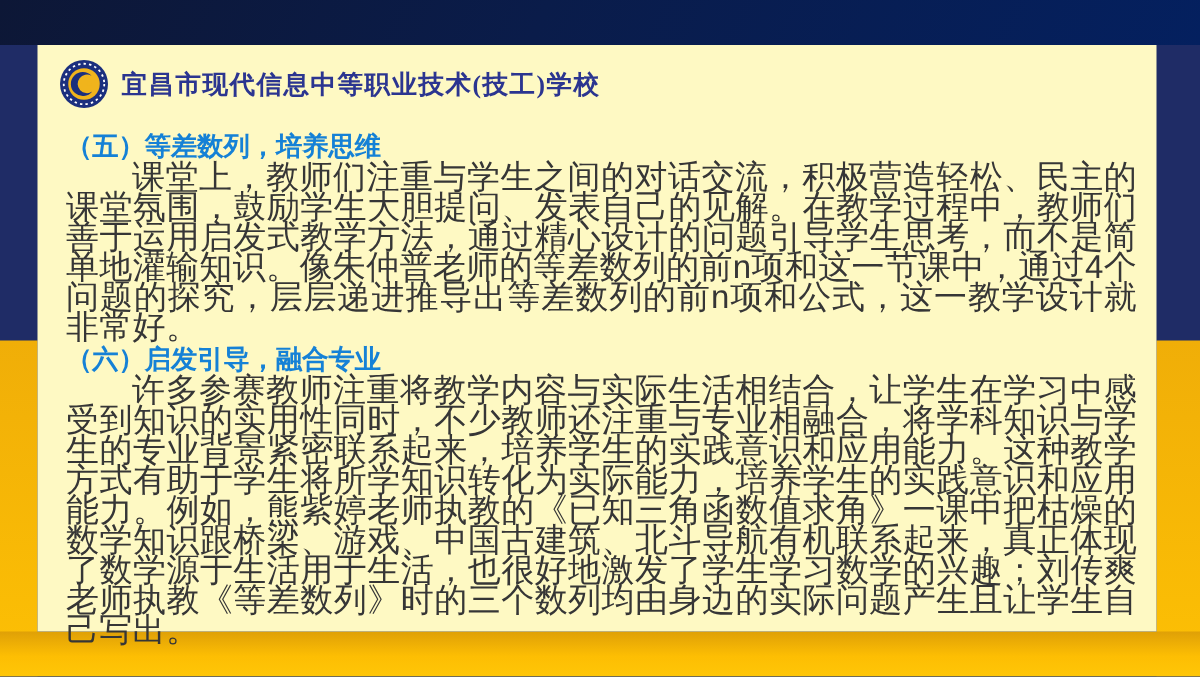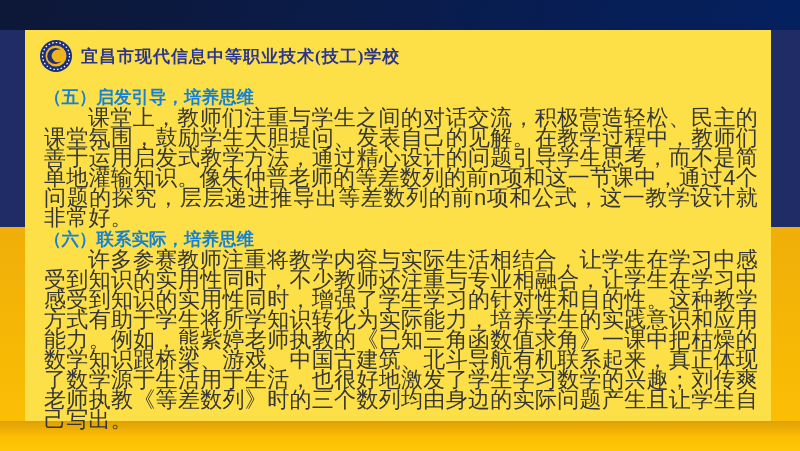--- a/index.html
+++ b/index.html
@@ -36,21 +36,21 @@
     position: absolute;
     left: 0; top: 421px;
     width: 800px; height: 30px;
     background: linear-gradient(180deg, #dfa007 0%, #fdbe03 55%, #ffc607 100%);
   }
   
   .panel {
     position: absolute;
     left: 25px; top: 30px;
     width: 746px; height: 391px;
-    background: #fde047;
+    background: #fef9c3;
   }
   .logo-row {
     position: absolute;
     left: 14px; top: 9px;
     display: flex;
     align-items: center;
     gap: 8px;
   }
   .emblem { width: 34px; height: 34px; flex: 0 0 auto; }
   .school-name {
@@ -102,20 +102,20 @@
           <circle cx="17" cy="17" r="13.5" fill="none" stroke="#ffffff" stroke-width="1.2" stroke-dasharray="1.6 2.1"></circle>
           <circle cx="17" cy="17" r="10.5" fill="#f0b41c"></circle>
           <path d="M22 11.5 a8 8 0 1 0 0.5 10.5 a6.2 6.2 0 1 1 -0.5 -10.5 Z" fill="#1b2f7e"></path>
           <circle cx="20.5" cy="16.8" r="1.6" fill="#f0b41c"></circle>
         </svg>
       </span>
       <span class="school-name">宜昌市现代信息中等职业技术(技工)学校</span>
     </div>
 
     <div class="content">
-      <h3 class="section-heading">（五）启发引导，培养思维</h3>
+      <h3 class="section-heading">（五）等差数列，培养思维</h3>
       <p class="section-body">课堂上，教师们注重与学生之间的对话交流，积极营造轻松、民主的课堂氛围，鼓励学生大胆提问、发表自己的见解。在教学过程中，教师们善于运用启发式教学方法，通过精心设计的问题引导学生思考，而不是简单地灌输知识。像朱仲普老师的等差数列的前n项和这一节课中，通过4个问题的探究，层层递进推导出等差数列的前n项和公式，这一教学设计就非常好。</p>
-      <h3 class="section-heading">（六）联系实际，培养思维</h3>
-      <p class="section-body">许多参赛教师注重将教学内容与实际生活相结合，让学生在学习中感受到知识的实用性同时，不少教师还注重与专业相融合，让学生在学习中感受到知识的实用性同时，增强了学生学习的针对性和目的性。这种教学方式有助于学生将所学知识转化为实际能力，培养学生的实践意识和应用能力。例如，熊紫婷老师执教的《已知三角函数值求角》一课中把枯燥的数学知识跟桥梁、游戏、中国古建筑、北斗导航有机联系起来，真正体现了数学源于生活用于生活，也很好地激发了学生学习数学的兴趣；刘传爽老师执教《等差数列》时的三个数列均由身边的实际问题产生且让学生自己写出。</p>
+      <h3 class="section-heading">（六）启发引导，融合专业</h3>
+      <p class="section-body">许多参赛教师注重将教学内容与实际生活相结合，让学生在学习中感受到知识的实用性同时，不少教师还注重与专业相融合，将学科知识与学生的专业背景紧密联系起来，培养学生的实践意识和应用能力。这种教学方式有助于学生将所学知识转化为实际能力，培养学生的实践意识和应用能力。例如，熊紫婷老师执教的《已知三角函数值求角》一课中把枯燥的数学知识跟桥梁、游戏、中国古建筑、北斗导航有机联系起来，真正体现了数学源于生活用于生活，也很好地激发了学生学习数学的兴趣；刘传爽老师执教《等差数列》时的三个数列均由身边的实际问题产生且让学生自己写出。</p>
     </div>
 
   </div>
 </div>
 
 </body></html>

